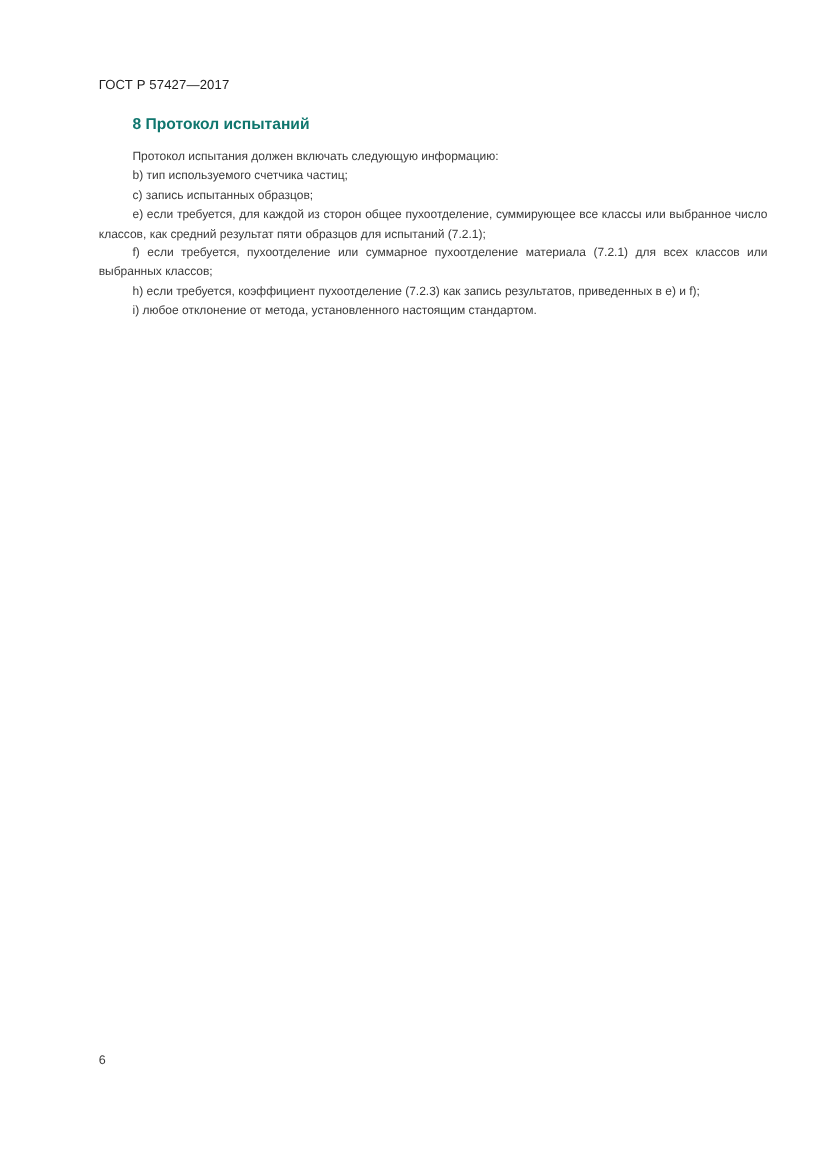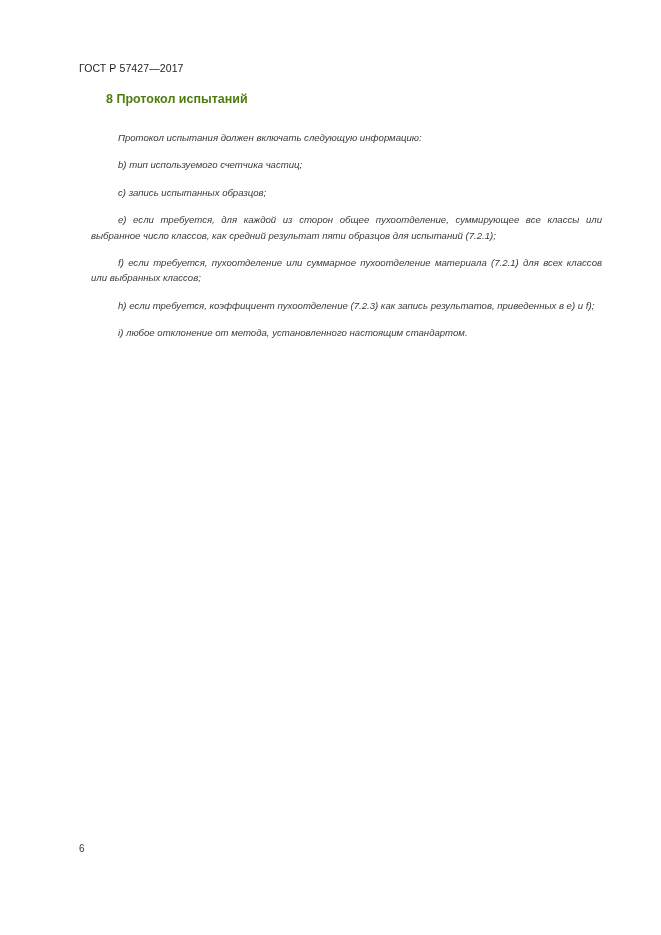--- a/index.html
+++ b/index.html
@@ -8,27 +8,27 @@
     font-family: "Liberation Sans", "DejaVu Sans", sans-serif;
     color: #2a2a2a;
   }
   .header {
     position: absolute; left: 79px; top: 62px;
     font-size: 10.5px; font-weight: normal; color: #1e1e1e;
     letter-spacing: 0.1px;
   }
   .section-title {
     position: absolute; left: 106px; top: 92px;
-    font-size: 12.5px; font-weight: bold; color: #4d7c0f;
+    font-size: 12.5px; font-weight: bold; color: #0f766e;
   }
   .body-text {
     position: absolute; left: 79px; top: 118px; width: 535px;
     font-size: 9.6px; line-height: 15.4px; color: #3a3a3a;
   }
-  .para { margin: 12px; text-align: justify; text-indent: 27px; font-style: italic; }
+  .para { margin: 0; text-align: justify; text-indent: 27px; }
   .page-number {
     position: absolute; left: 79px; top: 843px;
     font-size: 10px; color: #3a3a3a;
   }
 </style>
 </head>
 <body>
 
 <div class="header">ГОСТ Р 57427—2017</div>
 

